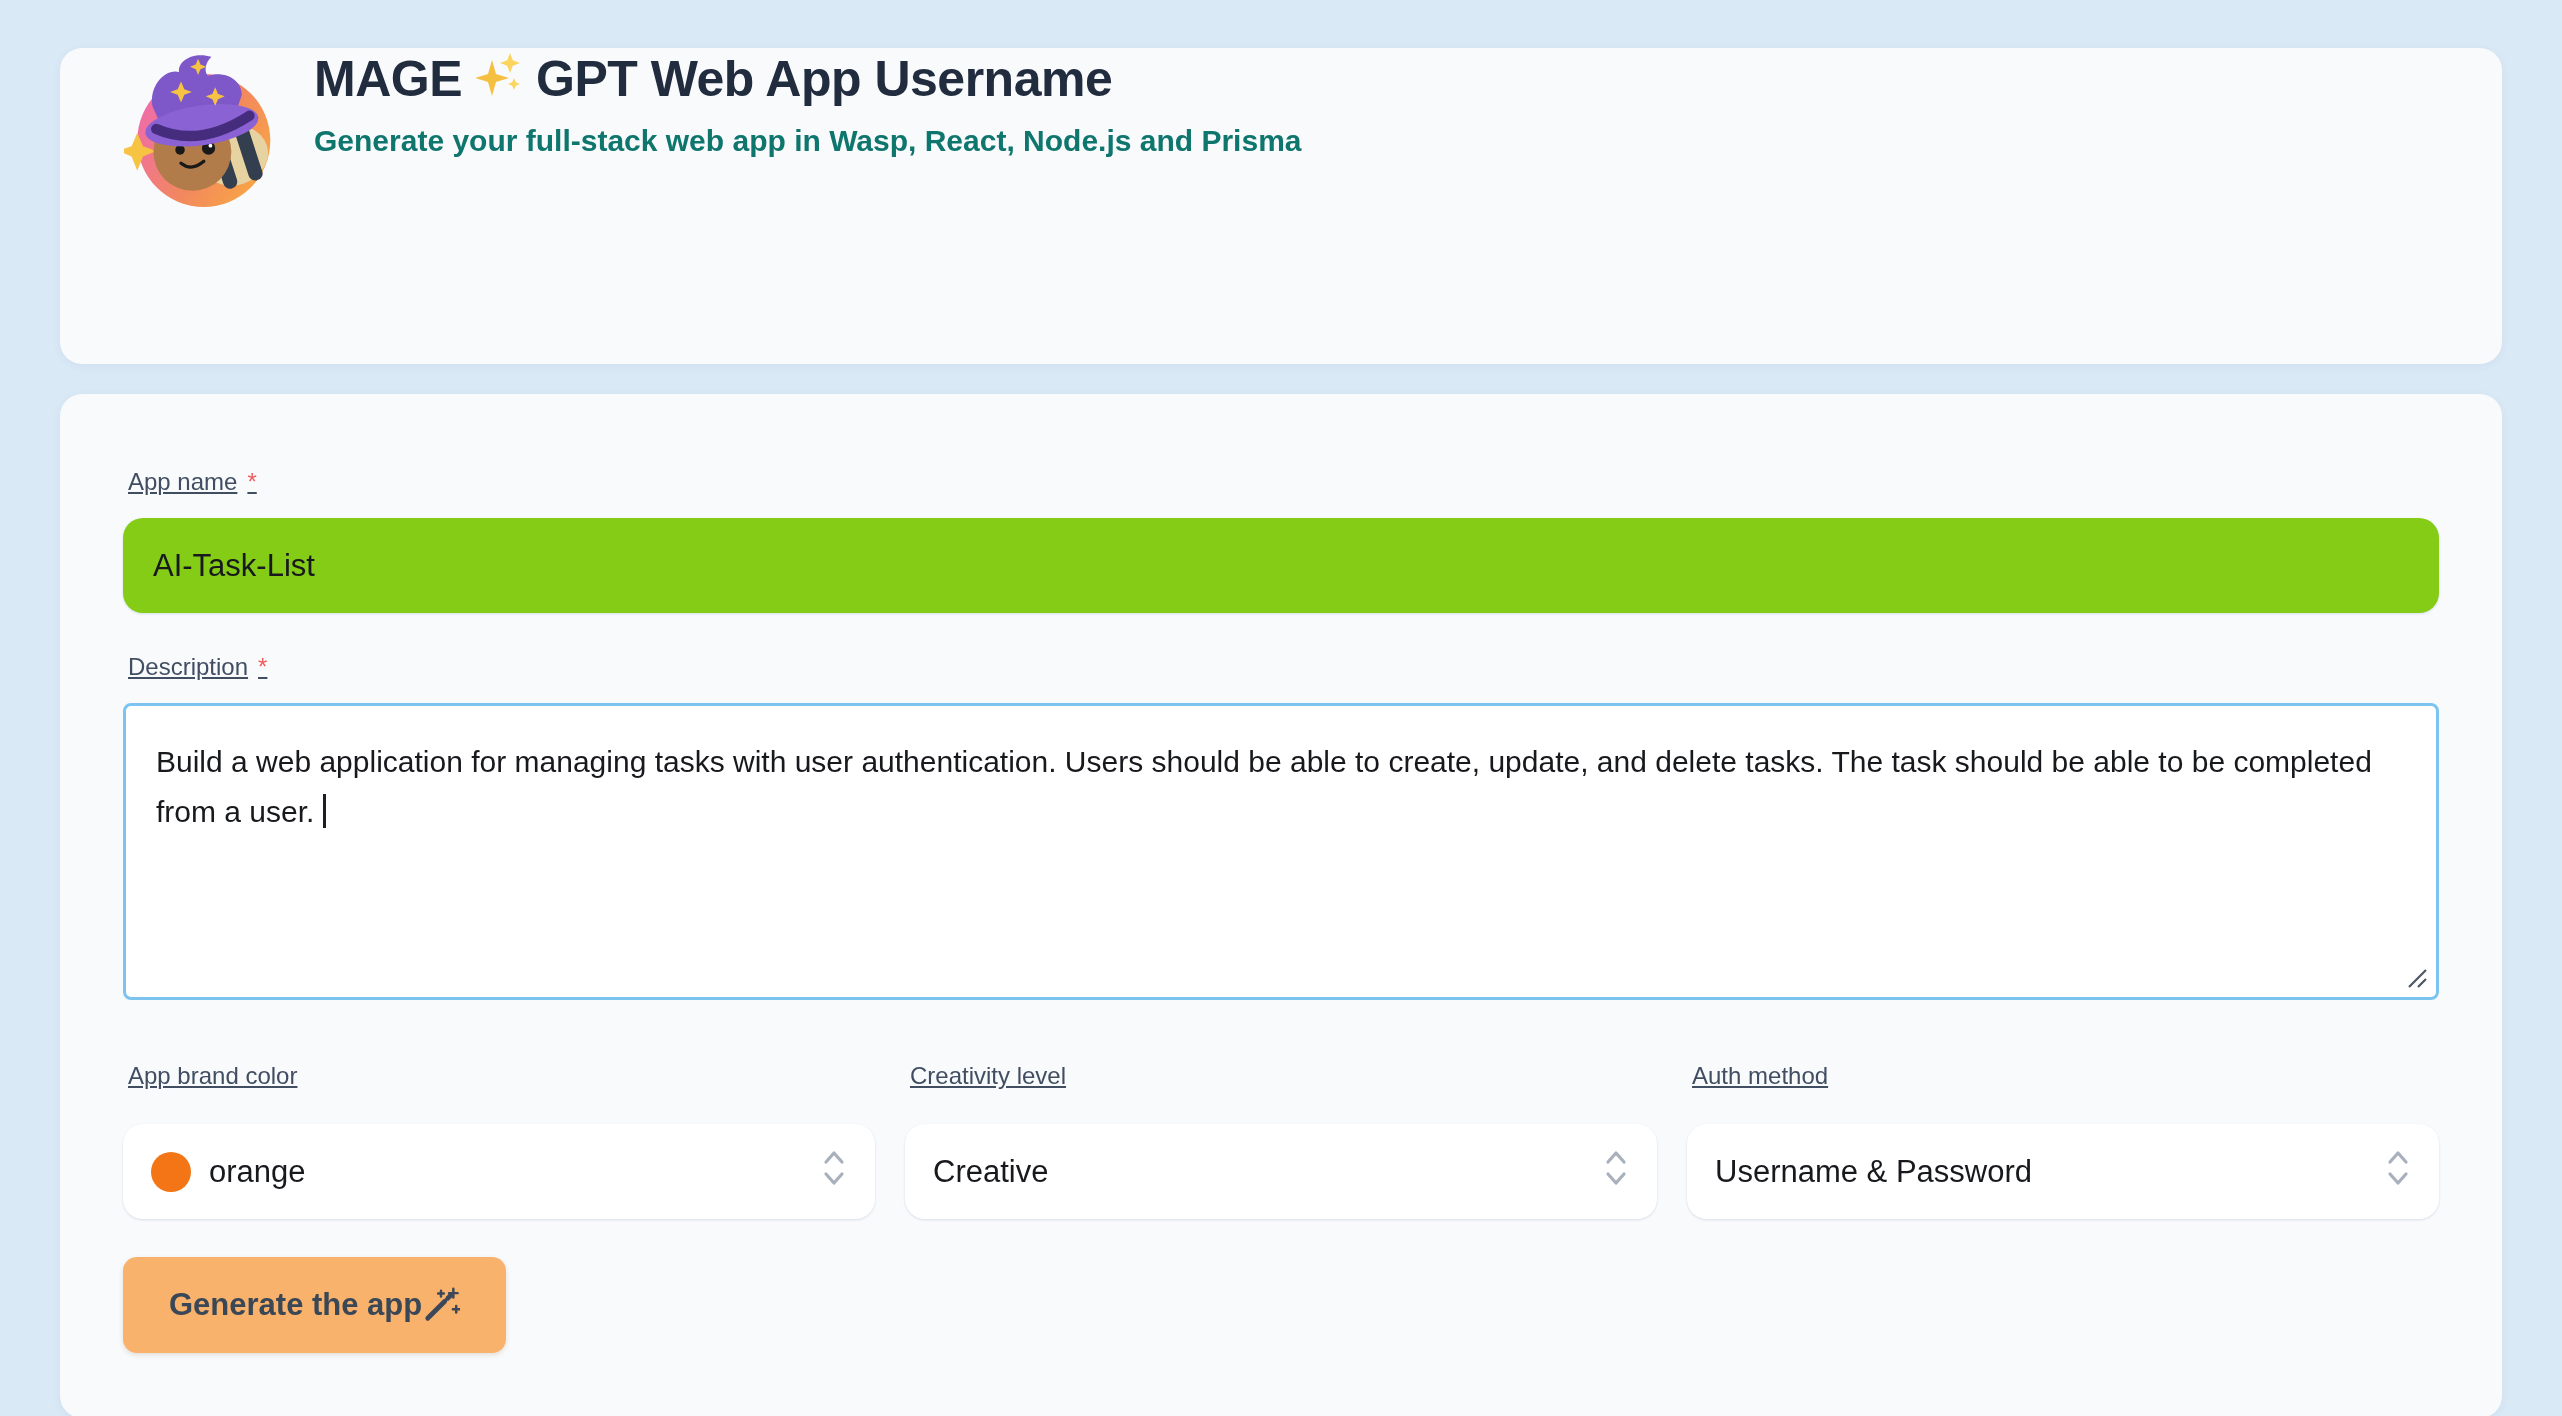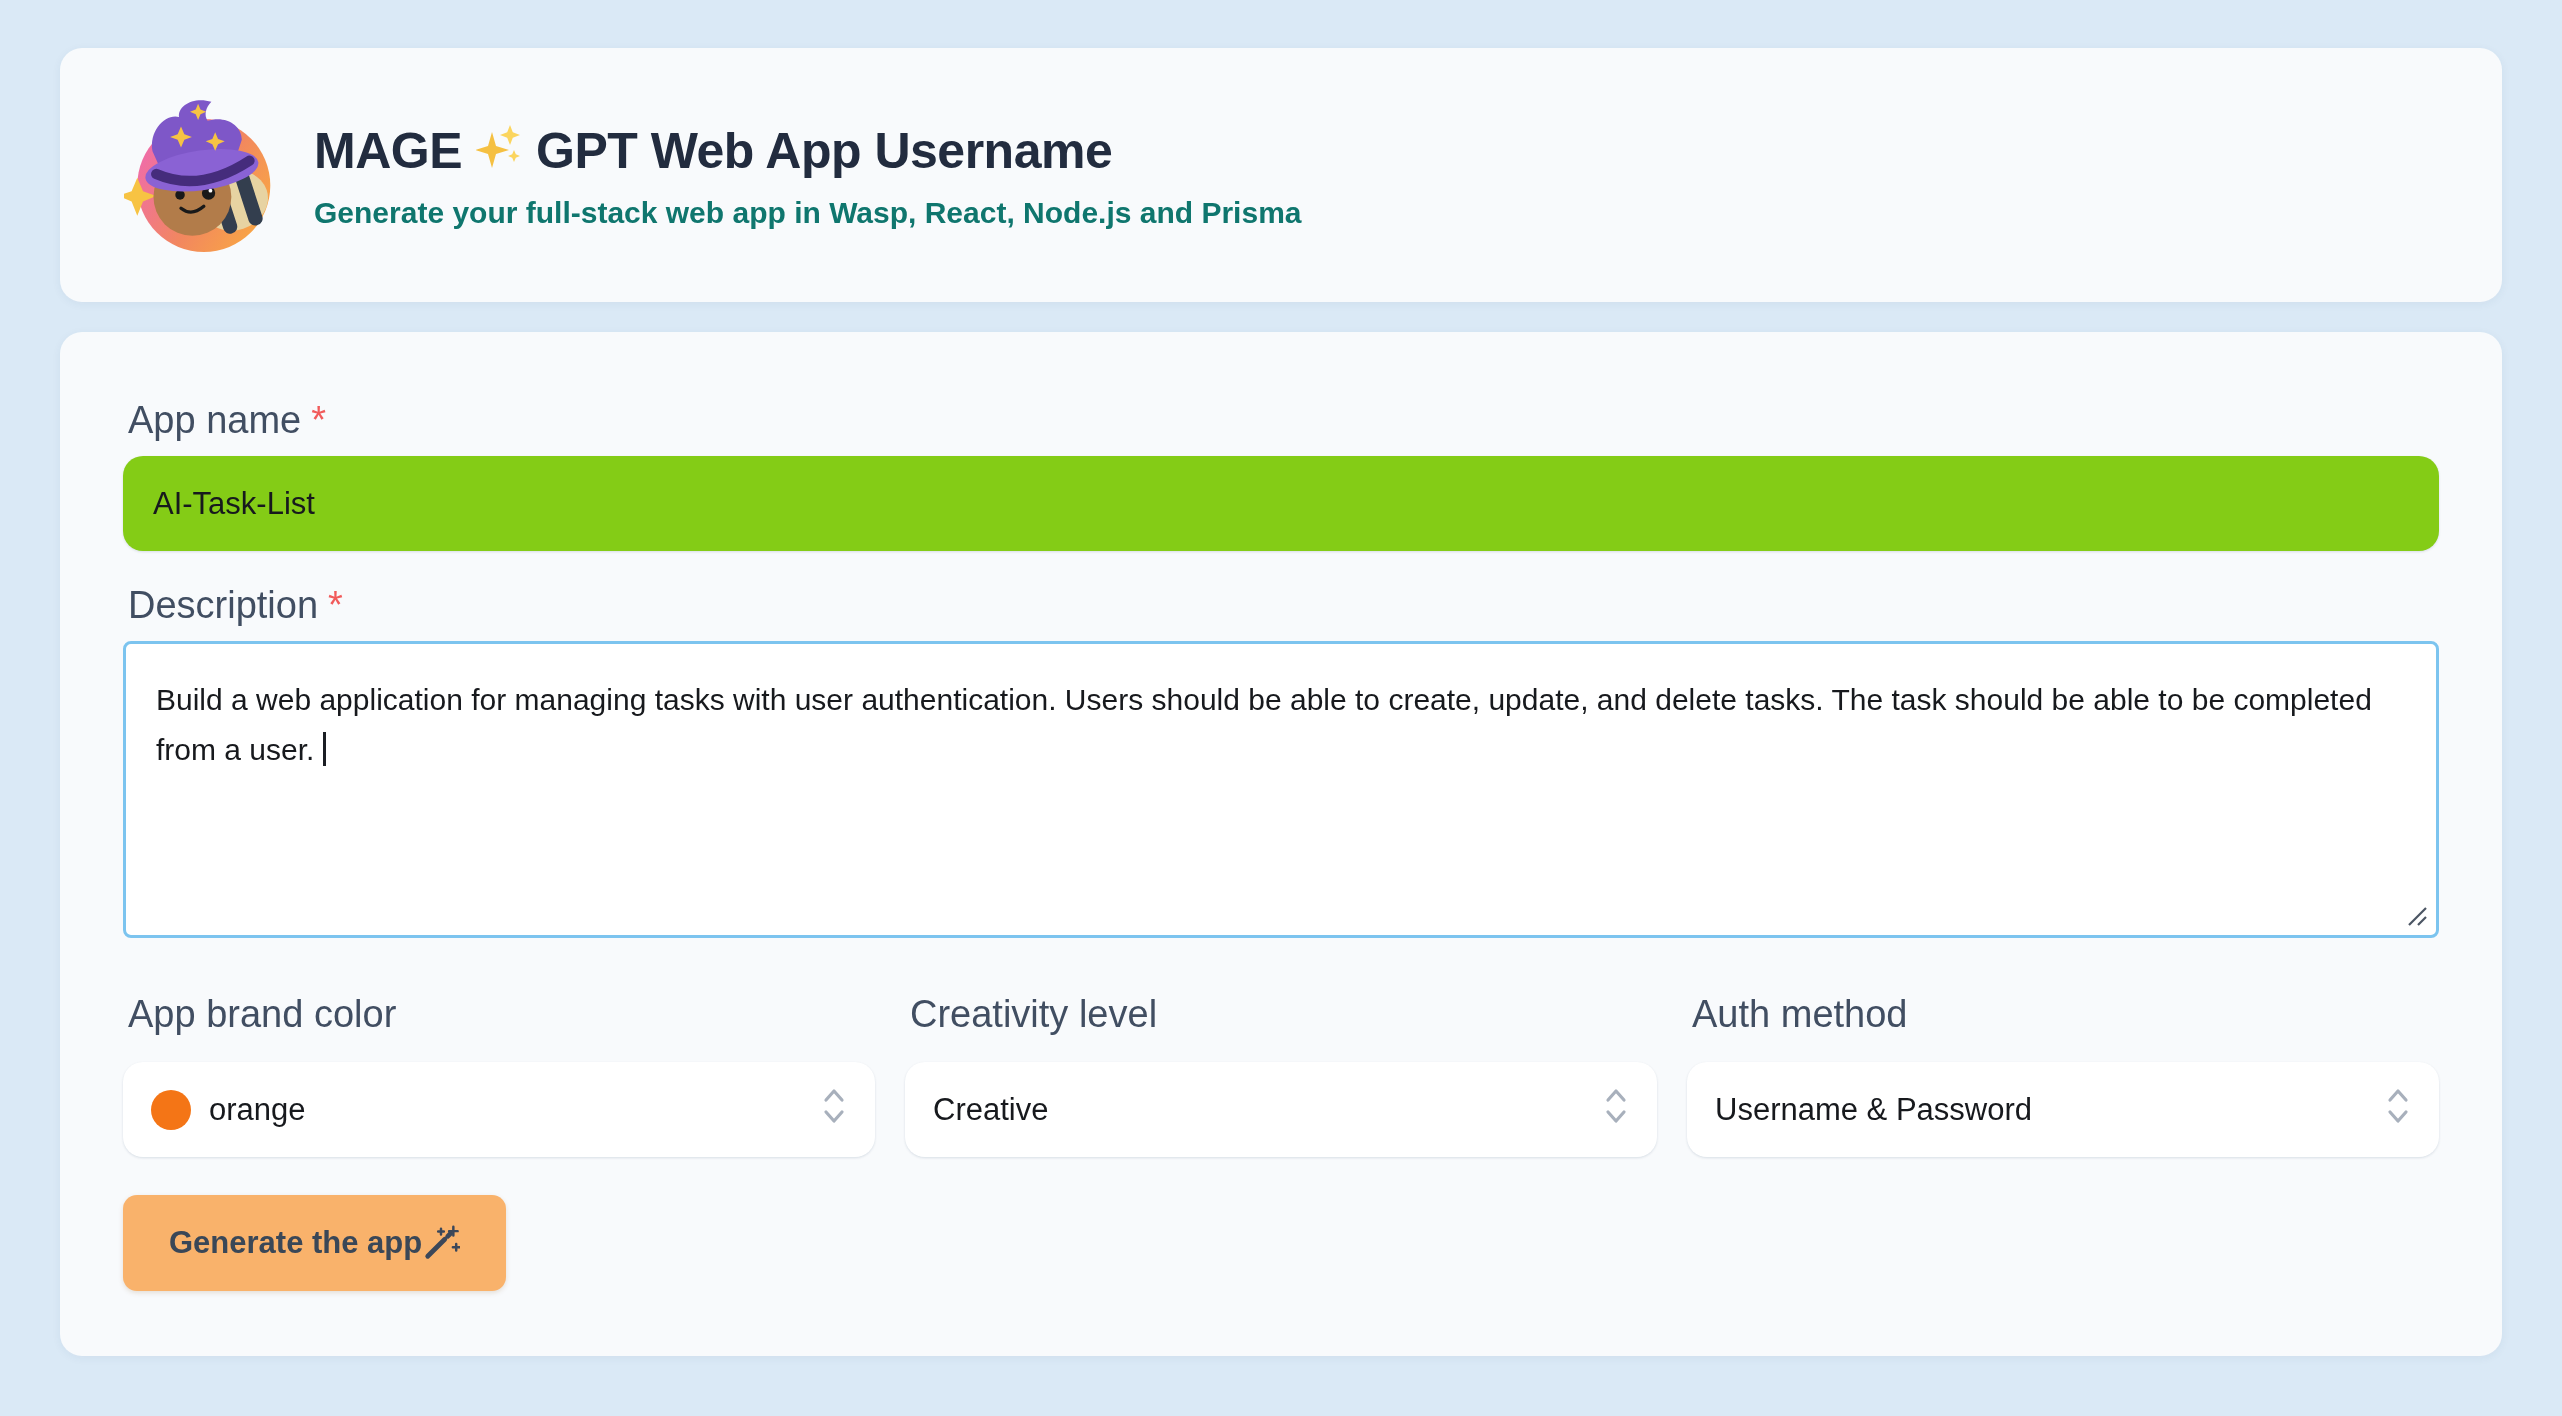--- a/index.html
+++ b/index.html
@@ -10,23 +10,23 @@
     color: #1c2636;
   }
   .card {
     background: #f8fafc;
     border-radius: 22px;
     box-shadow: 0 2px 10px rgba(30,60,110,0.06);
   }
   
   .header-card {
     margin: 48px 60px 0 60px;
-    height: 254px;
-    display: flex;
-    align-items: center;
+    height: 316px;
+    display: flex;
+    align-items: flex-start;
     padding: 0 64px;
   }
   .logo { width: 152px; height: 164px; flex: 0 0 auto; margin-right: 38px; }
   .title-block { display: flex; flex-direction: column; gap: 14px; }
   .page-title {
     font-size: 50px;
     font-weight: 700;
     letter-spacing: -0.5px;
     color: #222c3f;
     display: flex;
@@ -89,24 +89,25 @@
     background: #39445a;
   }
   .status-text { font-size: 30px; color: #2c3850; }
   
   .main-card {
     margin: 30px 60px 0 60px;
     height: 1024px;
     padding: 70px 63px 0 63px;
   }
   .field-label {
-    font-size: 38px;
+    font-size: 24px;
     line-height: 36px;
     color: #414e62;
     padding-left: 5px;
+    text-decoration: underline;
   }
   .req { color: #f15b5b; margin-left: 10px; font-weight: 400; }
   .text-input {
     display: block;
     width: 100%;
     height: 95px;
     margin-top: 18px;
     border: none;
     border-radius: 20px;
     background: #84cc16;

